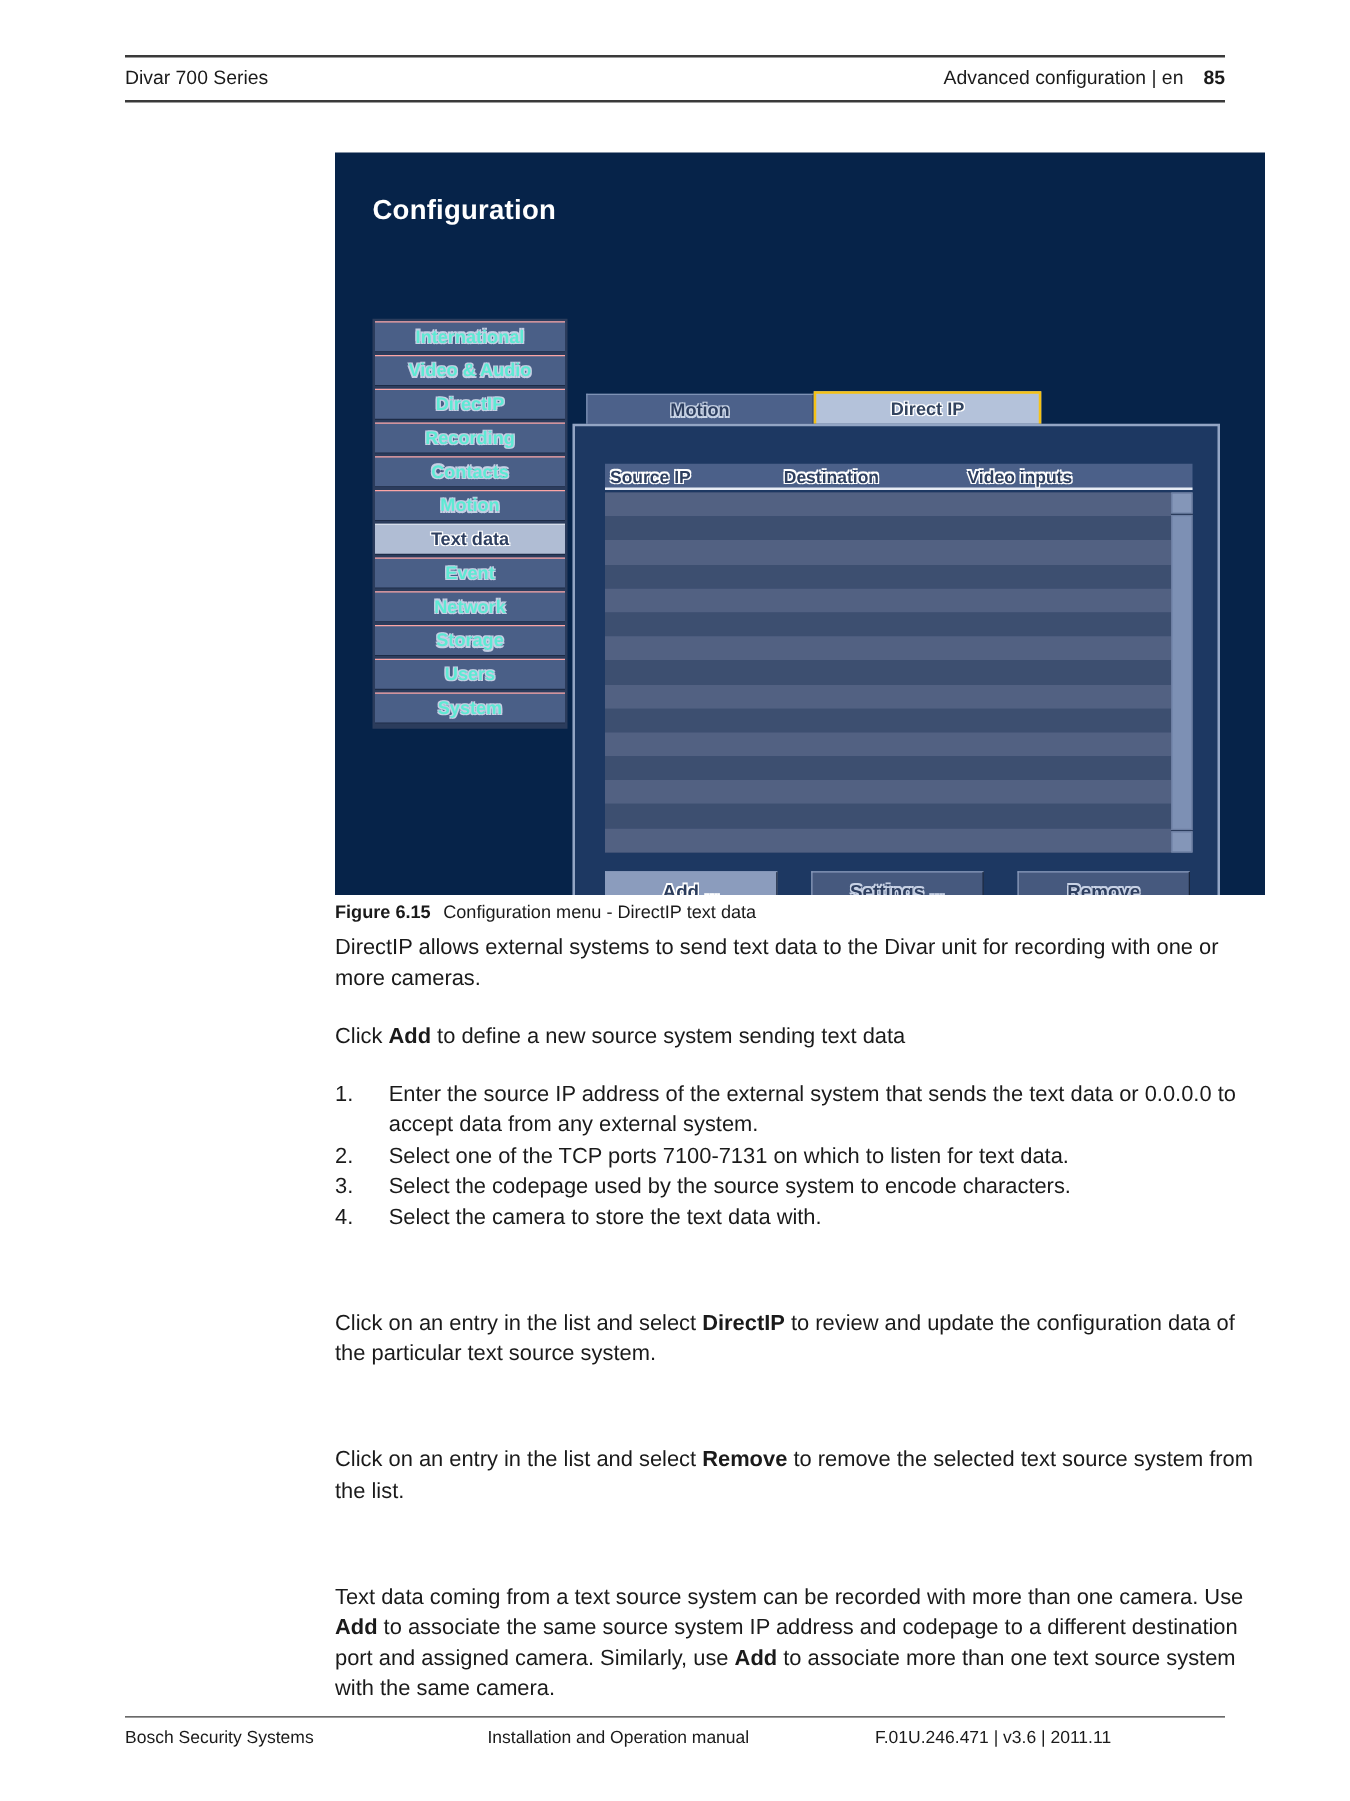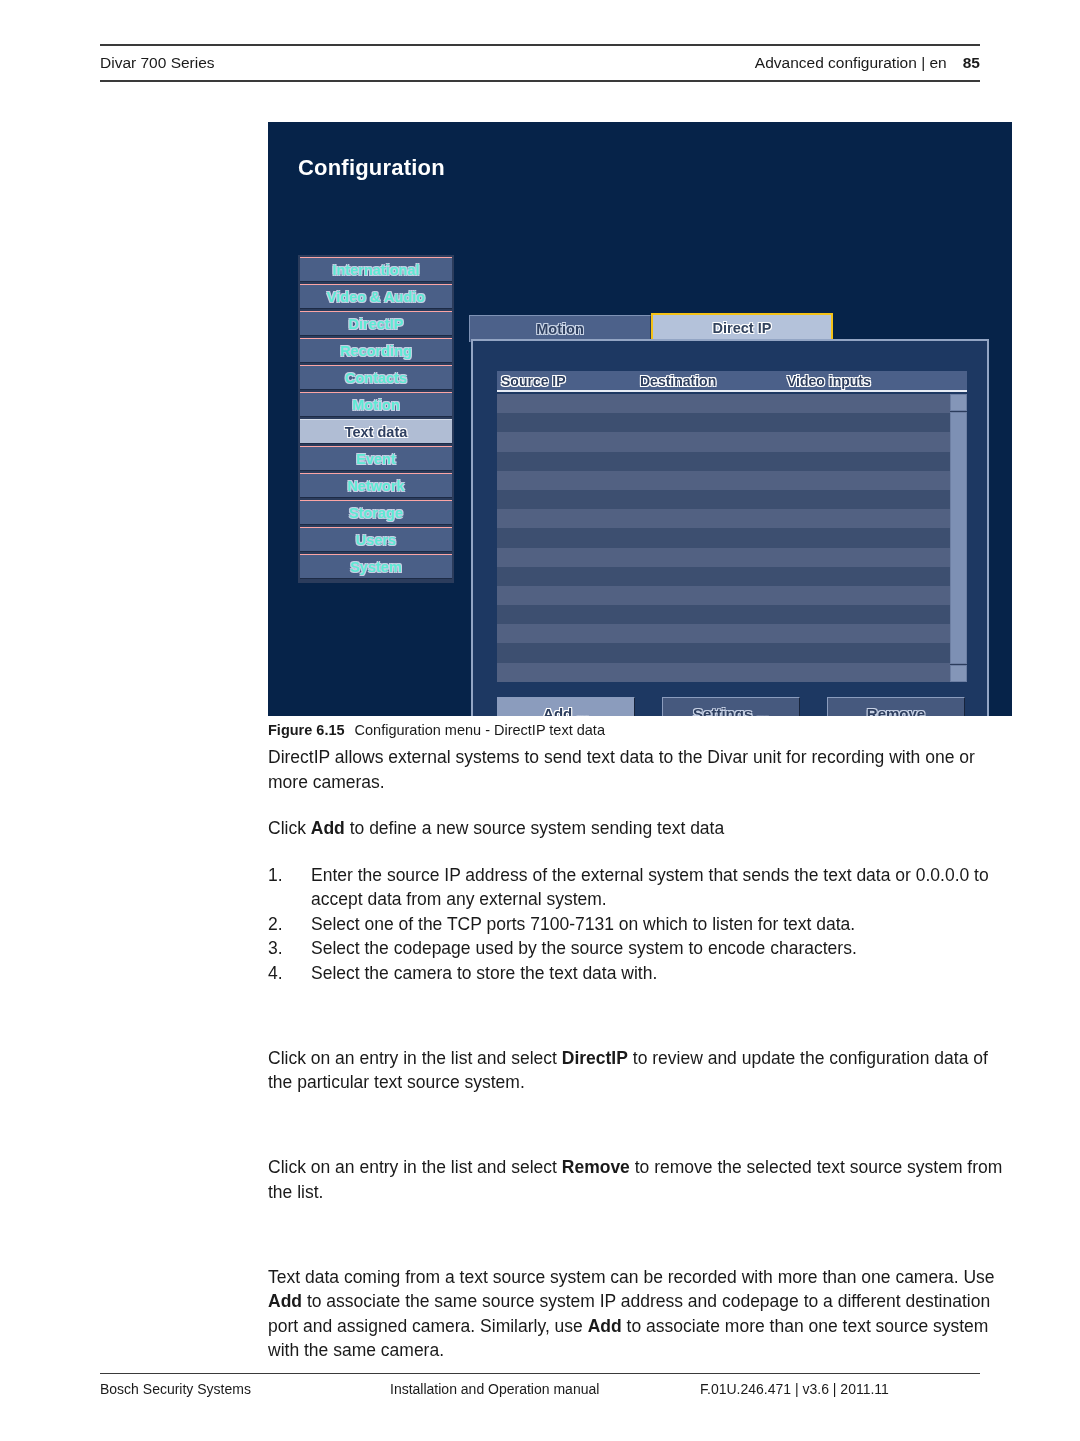--- a/index.html
+++ b/index.html
@@ -158,21 +158,20 @@
   
   .panel {
     position: absolute;
     left: 190px;
     top: 217px;
     width: 518px;
     height: 404px;
     background: #1d3862;
     border: 2px solid #93a5c4;
     box-sizing: border-box;
-    margin-left: 13px;
   }
 
   .list-head {
     position: absolute;
     left: 24px;
     top: 30px;
     width: 470px;
     height: 21px;
     background: #4b6089;
     display: flex;

